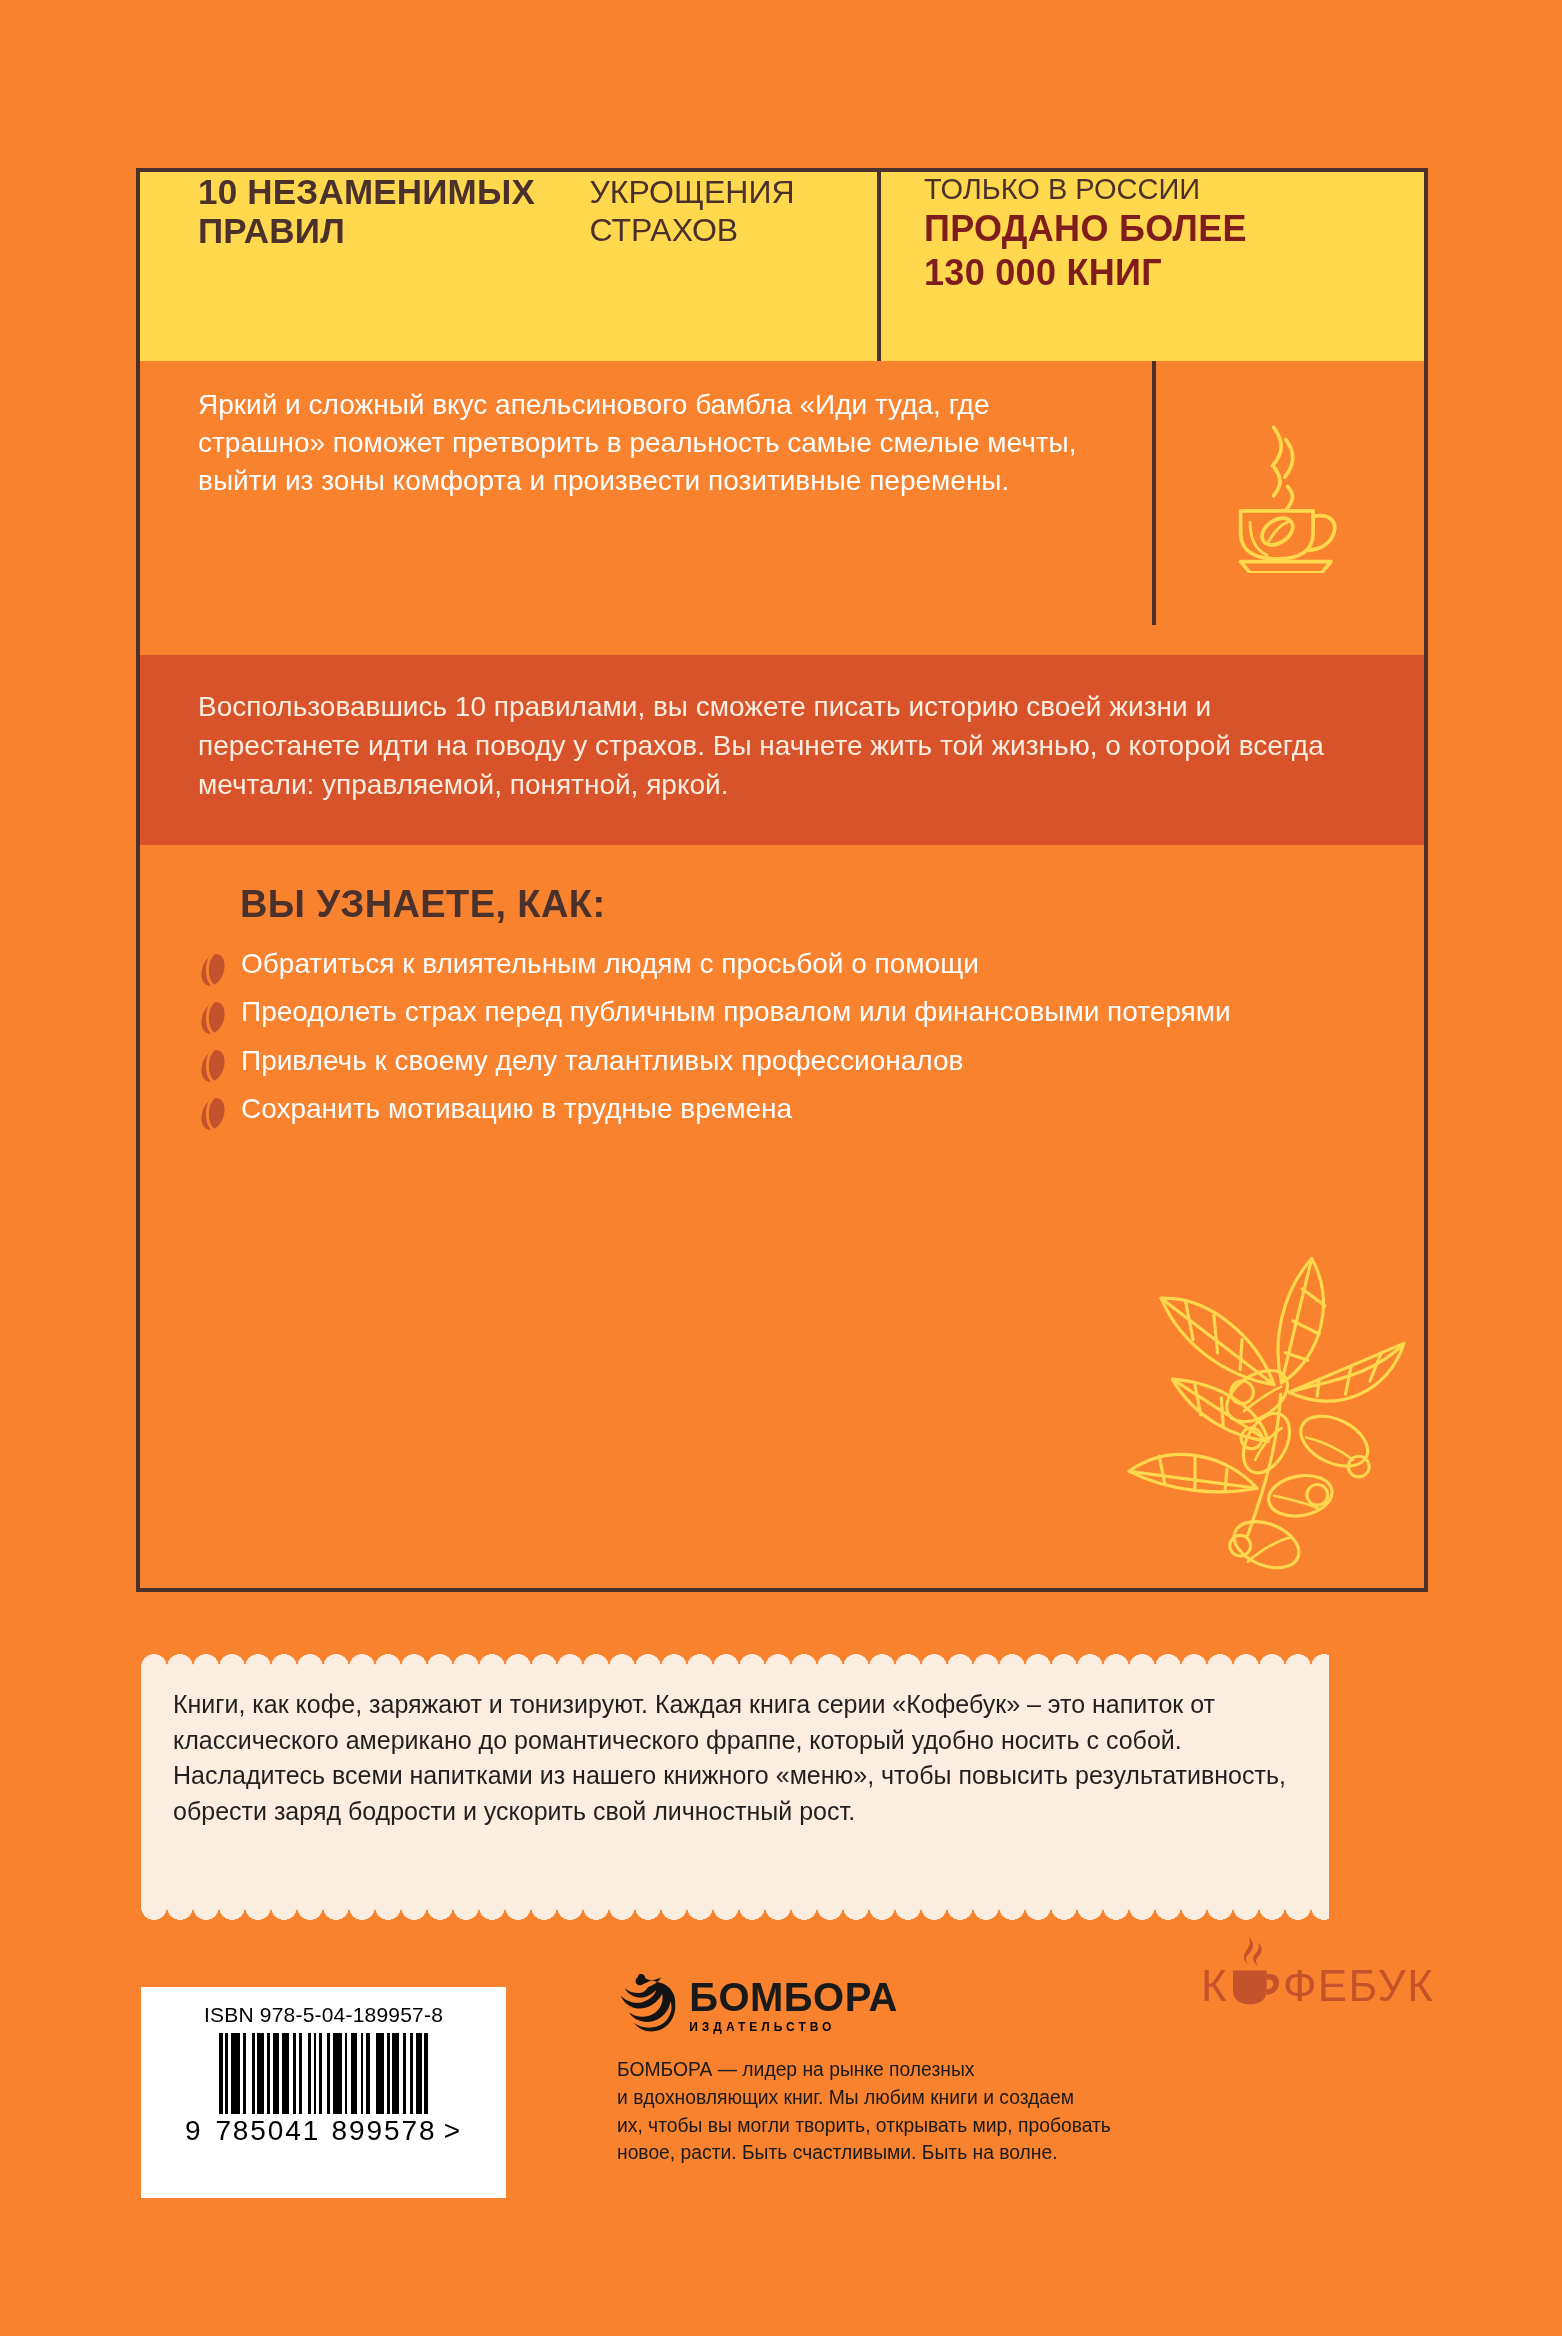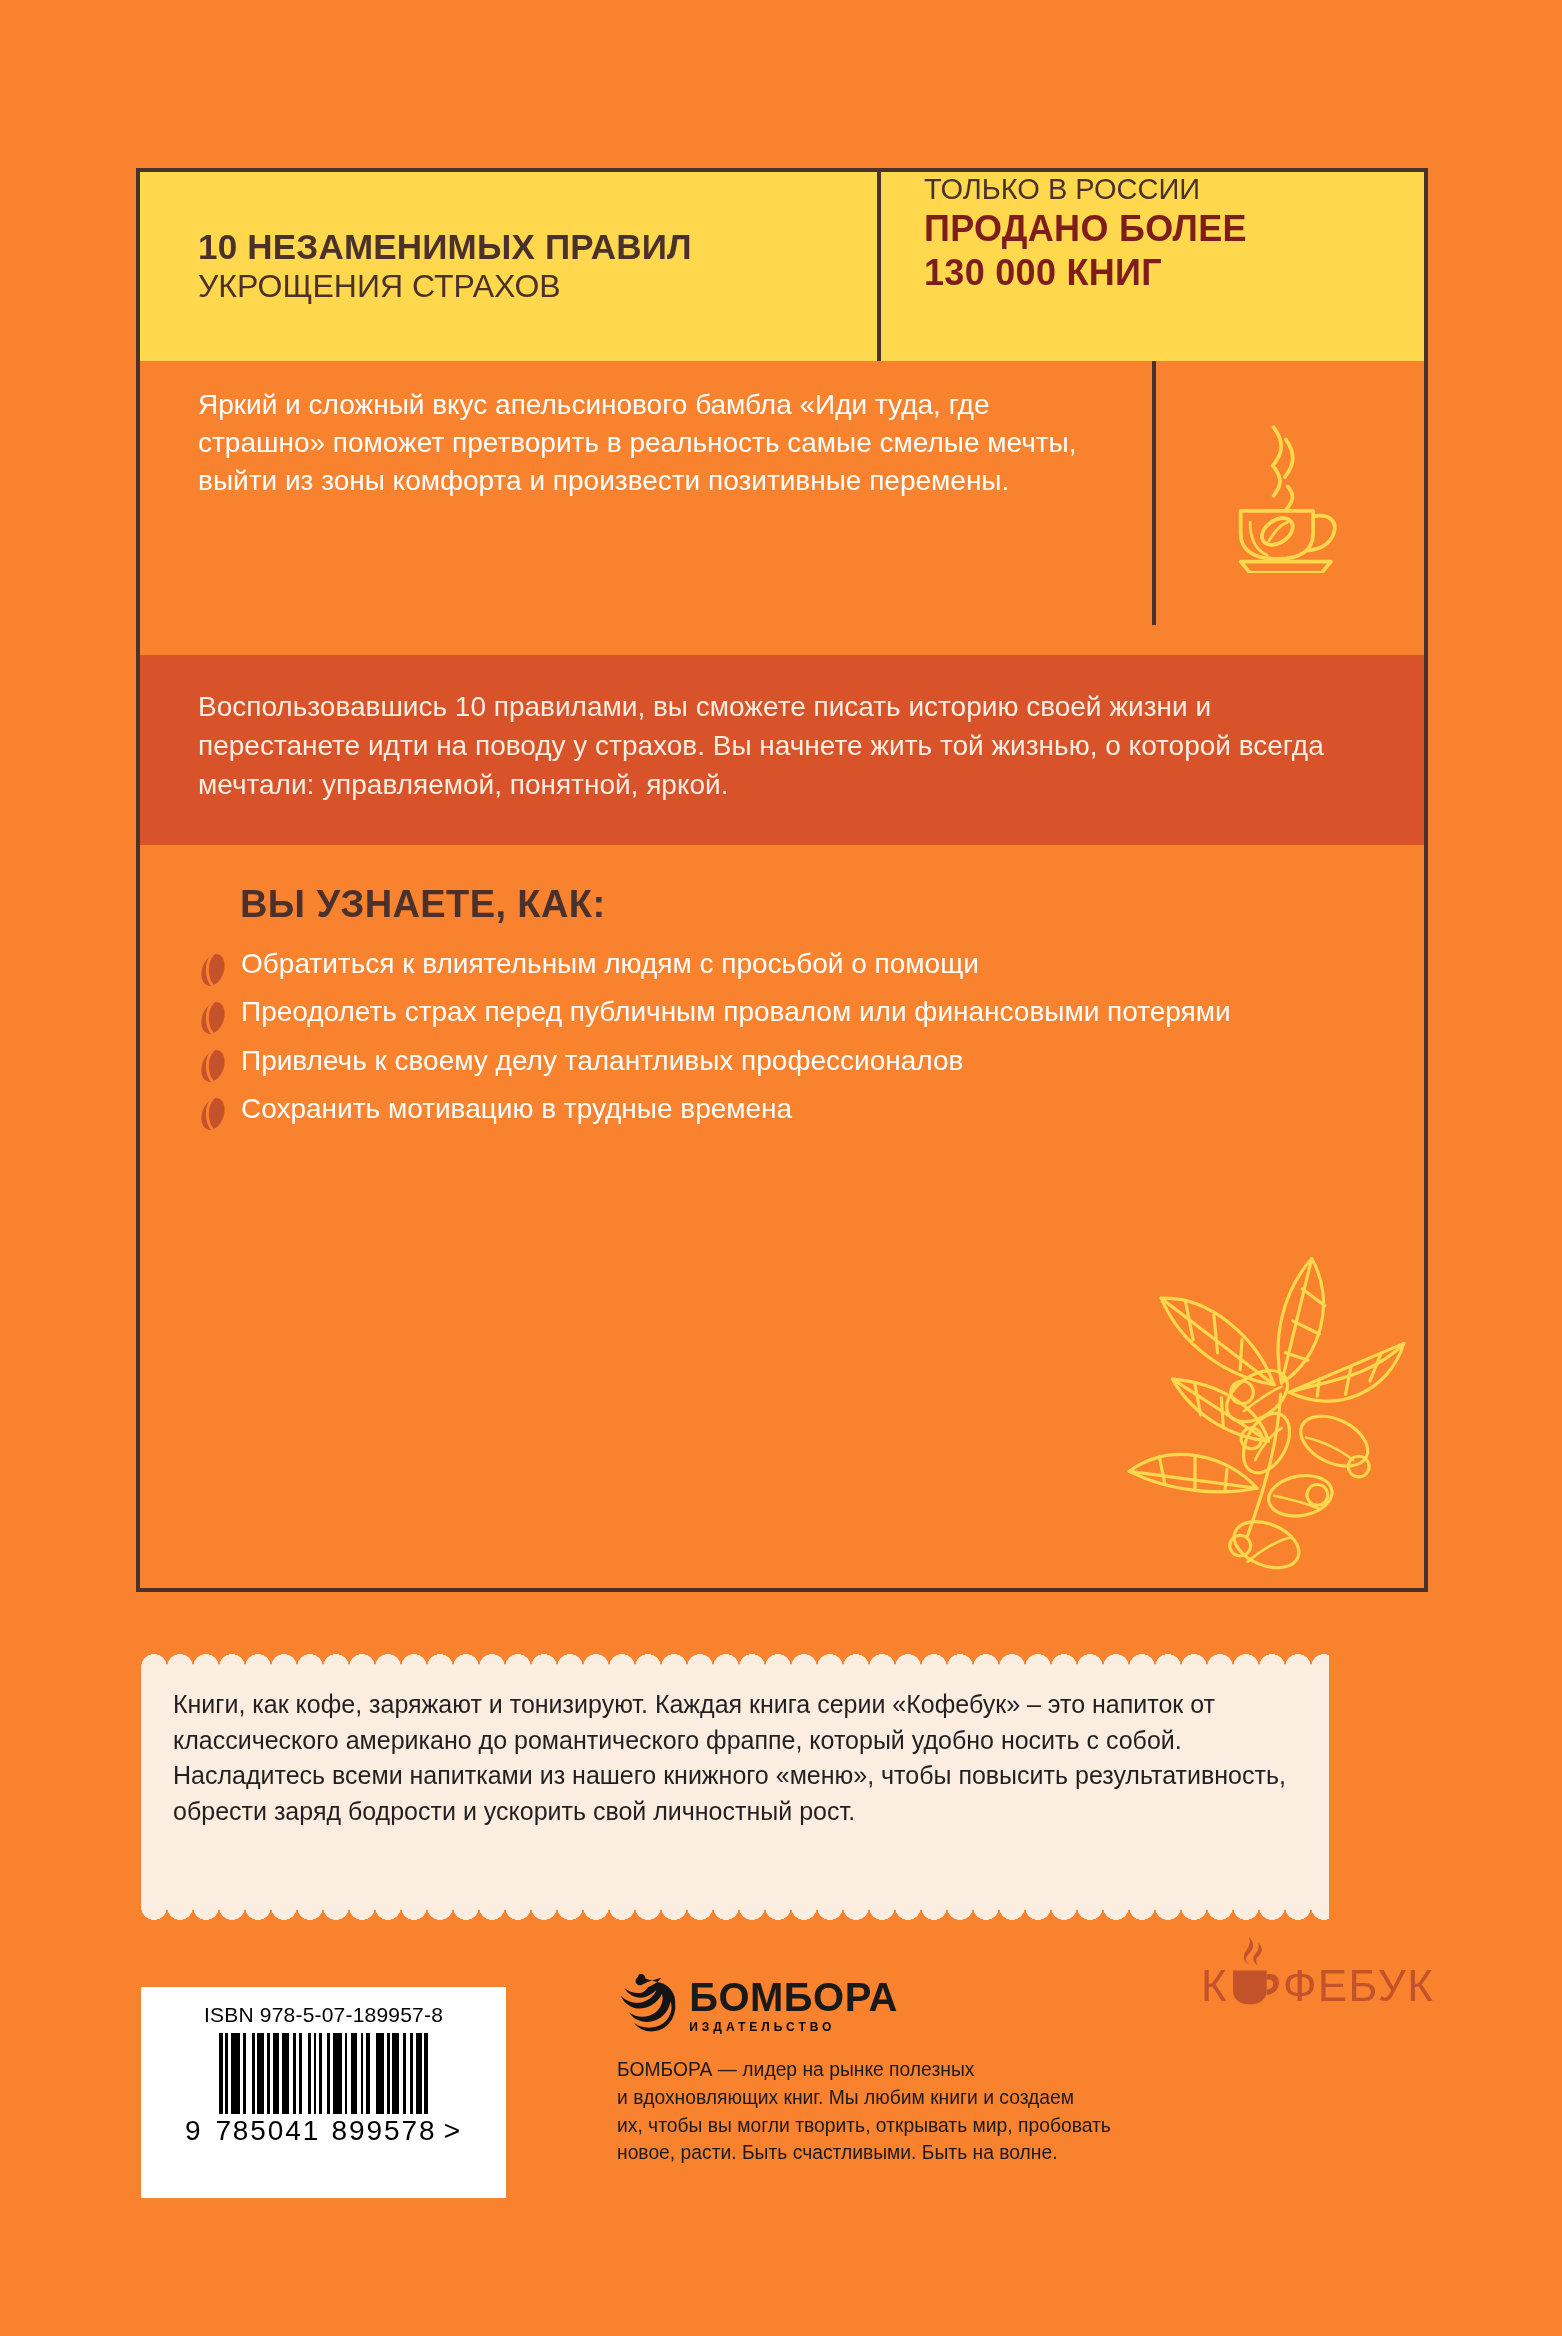--- a/index.html
+++ b/index.html
@@ -38,22 +38,21 @@
     width: 100%;
     height: 189px;
     display: flex;
   }
   .yellow-left {
     background: #FFD84D;
     width: 741px;
     box-sizing: border-box;
     border-right: 4.7px solid #4A312C;
     display: flex;
-    flex-direction: column;
-    justify-content: center;
+    justify-content: flex-end;
     padding-left: 58px;
   }
   .yellow-right {
     background: #FFD84D;
     flex: 1;
     box-sizing: border-box;
     display: flex;
     flex-direction: column;
     justify-content: flex-start;
     padding-left: 43px;
@@ -454,21 +453,21 @@
   <div class="cream-box">
     <div class="cream-body">
       <p>Книги, как кофе, заряжают и тонизируют. Каждая книга серии «Кофебук» – это напиток от классического американо до романтического фраппе, который удобно носить с собой.</p>
       <p>Насладитесь всеми напитками из нашего книжного «меню», чтобы повысить результативность, обрести заряд бодрости и ускорить свой личностный рост.</p>
     </div>
     <div class="scallop scallop-top"></div>
     <div class="scallop scallop-bottom"></div>
   </div>
 
   <div class="barcode-card">
-    <div class="isbn-text">ISBN 978-5-07-189957-8</div>
+    <div class="isbn-text">ISBN 978-5-04-189957-8</div>
     <div class="bars">
       <i style="width:3.8px"></i>
         <i style="width:2.8px;background:#fff"></i>
       <i style="width:2.8px"></i>
         <i style="width:2.8px;background:#fff"></i>
       <i style="width:8.5px"></i>
         <i style="width:3.8px;background:#fff"></i>
       <i style="width:2.8px"></i>
         <i style="width:5.6px;background:#fff"></i>
       <i style="width:2.8px"></i>

